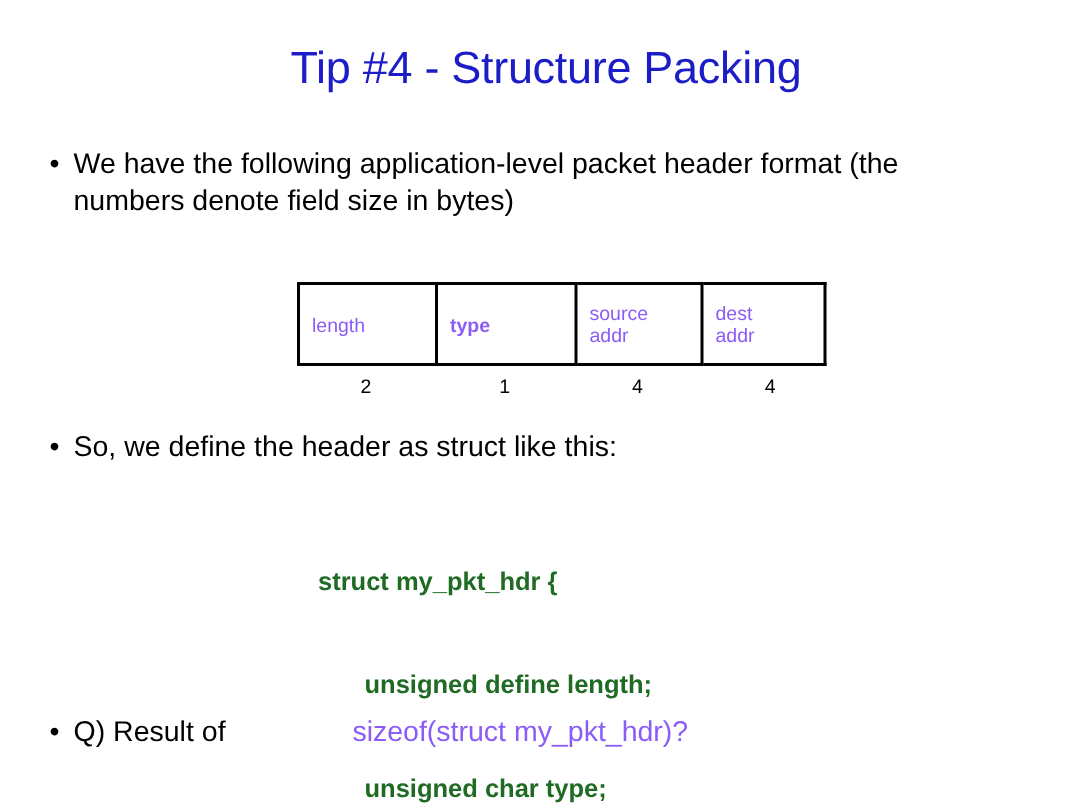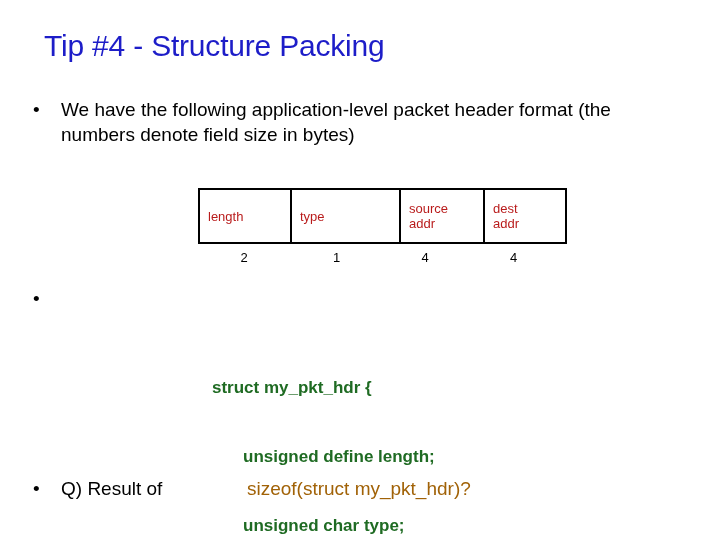--- a/index.html
+++ b/index.html
@@ -27,20 +27,21 @@
     position: absolute;
     left: 44px;
     top: 6px;
     width: 640px;
     font-size: 30px;
     line-height: 40px;
     font-weight: normal;
     color: #1d1dc8;
     letter-spacing: -0.2px;
     white-space: nowrap;
+    text-align: center;
   }
 
   
   .bullet {
     position: absolute;
     display: flex;
     align-items: flex-start;
   }
   .bullet-dot {
     width: 22px;
@@ -49,55 +50,54 @@
     line-height: 26px;
     color: #000000;
     text-align: left;
     padding-left: 6px;
     box-sizing: border-box;
   }
   .bullet-text {
     font-size: 19px;
     line-height: 25px;
     color: #000000;
-    margin-left: 12px;
   }
 
   #bullet-1 { left: 27px; top: 97px; width: 660px; }
   #bullet-1 .bullet-text { width: 610px; }
 
   #bullet-2 { left: 27px; top: 286px; width: 660px; }
 
   #bullet-3 { left: 27px; top: 476px; width: 680px; }
   #bullet-3 .bullet-text { white-space: nowrap; }
 
   .q-gap {
     display: inline-block;
     width: 74px;
   }
   .code-inline {
-    color: #a16207;
+    color: #8b5cf6;
   }
 
   
   .packet-table {
     position: absolute;
     left: 198px;
     top: 188px;
     border-collapse: collapse;
     table-layout: fixed;
   }
   .packet-table td {
     border: 2px solid #000000;
     height: 54px;
     vertical-align: middle;
     padding: 0 0 0 8px;
     font-size: 13px;
     line-height: 15px;
-    color: #b91c1c;
+    color: #8b5cf6;
     box-sizing: border-box;
   }
   .packet-table td .cell-line { display: block; }
 
   .size-row {
     position: absolute;
     left: 198px;
     top: 249px;
     display: flex;
   }
@@ -133,21 +133,21 @@
     <span class="bullet-dot">•</span>
     <span class="bullet-text">We have the following application-level packet header format (the numbers denote field size in bytes)</span>
   </div>
 
   <table class="packet-table" id="packet-table">
     <tbody>
       <tr>
         <td style="width:92px;">
           <span class="cell-line">length</span>
         </td>
-        <td style="width:109px;">
+        <td style="width:93px;font-weight:bold;">
           <span class="cell-line">type</span>
         </td>
         <td style="width:84px;">
           <span class="cell-line">source</span>
           <span class="cell-line">addr</span>
         </td>
         <td style="width:82px;">
           <span class="cell-line">dest</span>
           <span class="cell-line">addr</span>
         </td>
@@ -157,20 +157,21 @@
 
   <div class="size-row">
     <span class="size-cell" style="width:92px;">2</span>
     <span class="size-cell" style="width:93px;">1</span>
     <span class="size-cell" style="width:84px;">4</span>
     <span class="size-cell" style="width:93px;">4</span>
   </div>
 
   <div class="bullet" id="bullet-2">
     <span class="bullet-dot">•</span>
+    <span class="bullet-text">So, we define the header as struct like this:</span>
   </div>
 
   <div class="code-block">
     <span class="code-line">struct my_pkt_hdr {</span>
     <span class="code-line indent">unsigned define length;</span>
     <span class="code-line indent">unsigned char type;</span>
     
     
     
   </div>

